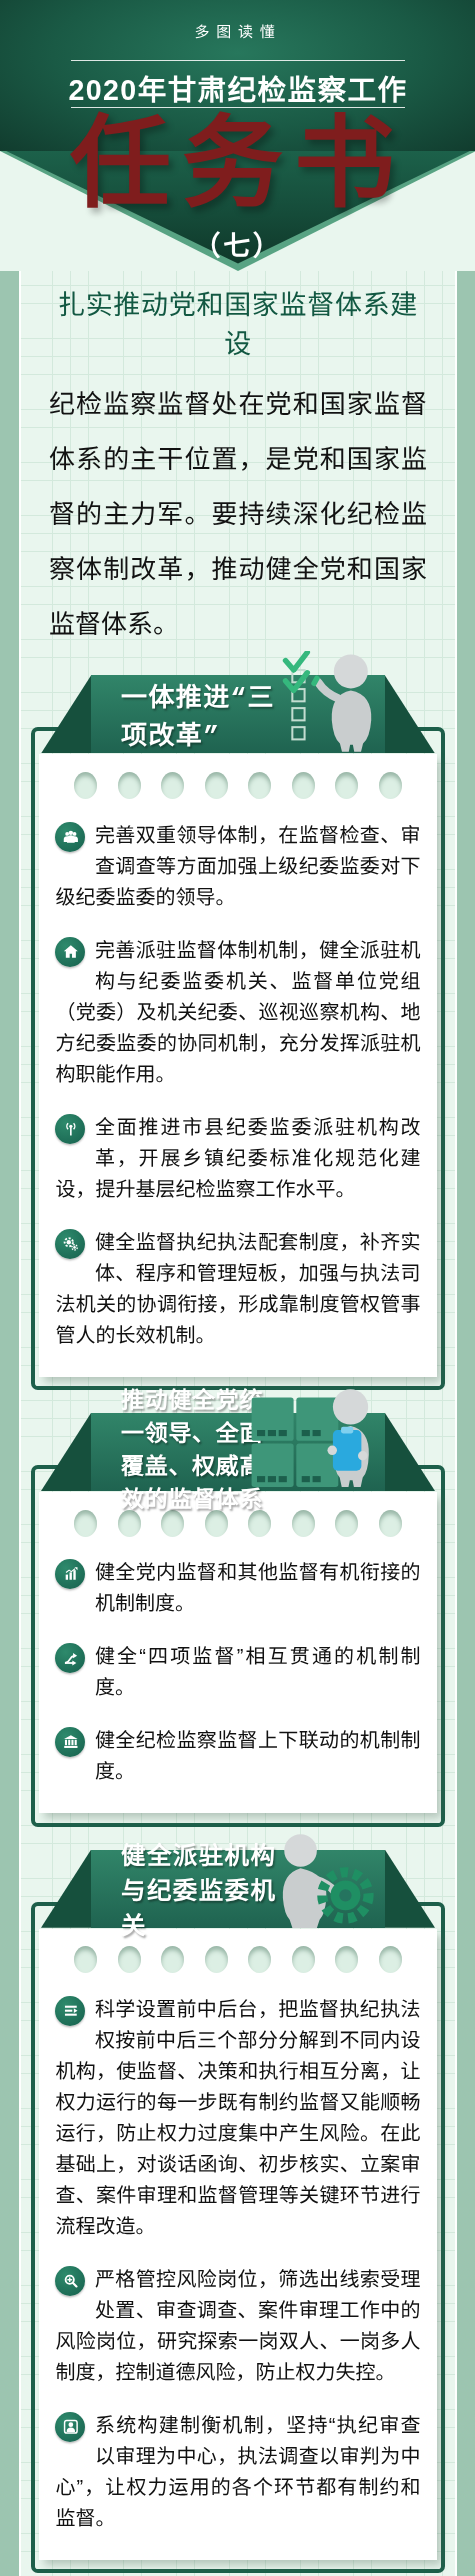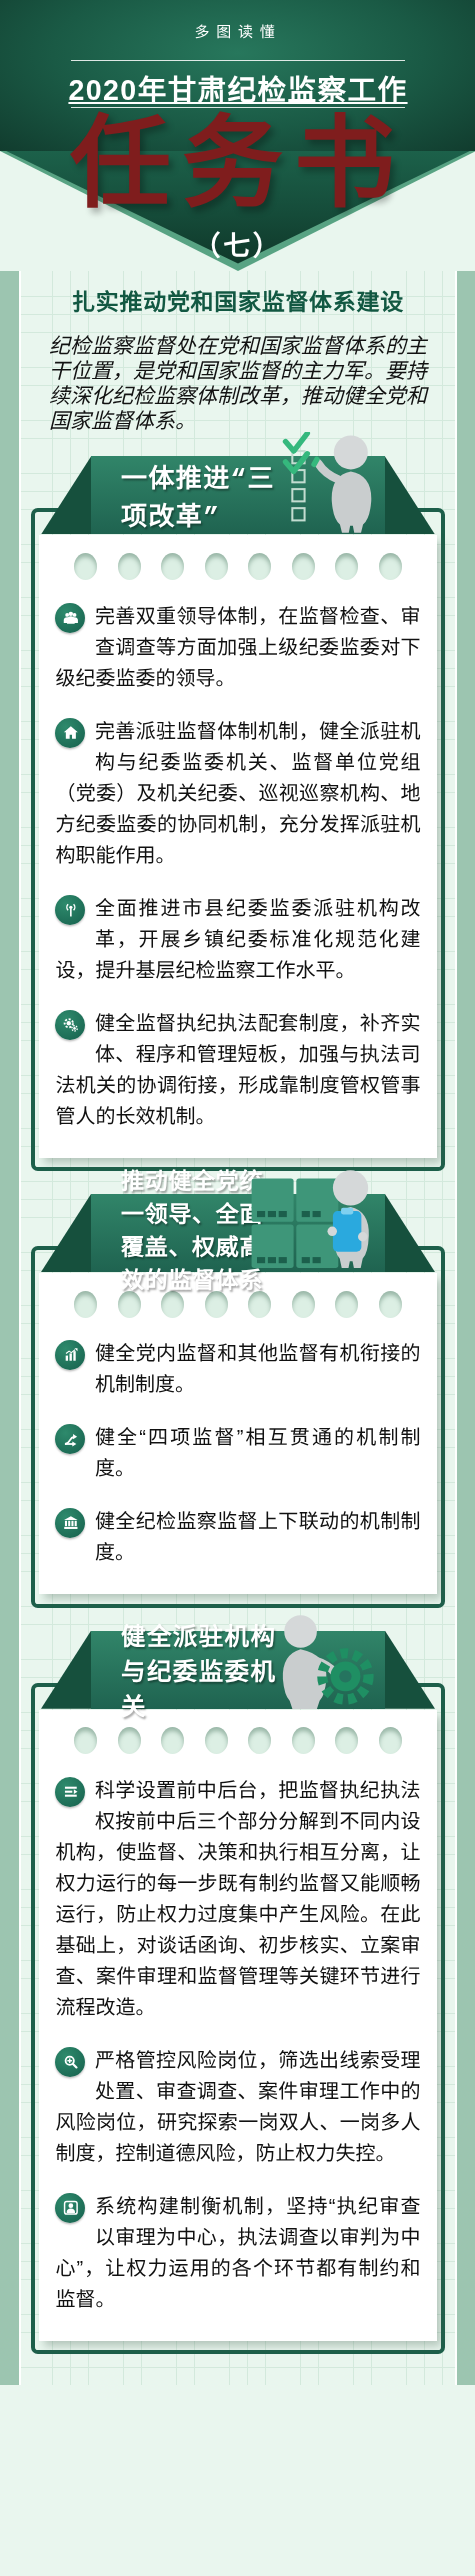--- a/index.html
+++ b/index.html
@@ -6,42 +6,42 @@
   html,body { background:#e9f6ee; }
   body { width:476px; margin:0 auto; font-family:"Liberation Sans","DejaVu Sans",sans-serif; }
   .page { width:476px; position:relative; overflow:hidden; }
 
   
   .hero { position:relative; }
   .hero-top { height:151px; background:radial-gradient(ellipse at 50% 35%, #27775c 0%, #1a5a45 55%, #113c2e 100%); position:relative; }
   .kicker { position:absolute; top:20.4px; width:100%; text-align:center; color:#fff; font-size:15px; letter-spacing:6.8px; }
   .hr { position:absolute; left:71px; right:71px; height:1.4px; background:rgba(255,255,255,.85); }
   .hr1 { top:60px; } .hr2 { top:107px; }
-  .series { position:absolute; top:67px; width:100%; text-align:center; color:#fff; font-size:28.6px; font-weight:bold; letter-spacing:1.4px;text-decoration:underline; }
+  .series { position:absolute; top:67px; width:100%; text-align:center; color:#fff; font-size:28.6px; font-weight:bold; letter-spacing:1.4px; }
   .env { height:120px; position:relative; }
   .env-back { position:absolute; left:0; right:0; top:0; height:120px; clip-path:polygon(0 0,100% 0,50% 100%); background:#58a383; }
   .env-front { position:absolute; left:0; right:0; top:0; height:116px; clip-path:polygon(1.3% 0,98.7% 0,50% 97%); background:linear-gradient(180deg,#1c614a 0%,#154b39 55%,#0f3628 100%); }
   .bigtitle { position:absolute; top:108px; width:100%; text-align:center; color:#7f1d1d; font-size:101px; font-weight:bold; letter-spacing:11px; z-index:4; text-shadow:4.1px 5.4px 6.8px rgba(0,0,0,.28); line-height:1.1; }
   .issue { position:absolute; top:224px; width:100%; text-align:center; color:#fff; font-size:27px; font-weight:bold; z-index:4; letter-spacing:2.7px; }
 
   
   .mid {
     position:relative;
     padding-bottom:31px;
     background-color:#e9f6ee;
     background-image:
       linear-gradient(90deg,#9cc5b0 0,#9cc5b0 19px,rgba(255,255,255,.95) 19px,rgba(255,255,255,.95) 21px,rgba(0,0,0,0) 21px,rgba(0,0,0,0) 455px,rgba(255,255,255,.95) 455px,rgba(255,255,255,.95) 457px,#9cc5b0 457px,#9cc5b0 476px),
       repeating-linear-gradient(0deg,rgba(0,0,0,0) 0 17px,#d3e9dc 17px 17.7px),
       repeating-linear-gradient(90deg,rgba(0,0,0,0) 0 17px,#d3e9dc 17px 17.7px);
   }
   .mid-inner { position:relative; }
 
   .intro { padding:12.2px 49px 0; text-align:center; }
-  .intro h2 { color:#125842; font-size:23px; font-weight:bold; letter-spacing:0.7px; margin-bottom:16.3px; }
-  .intro p { font-size:21px; line-height:25px; color:#121212; text-align:justify;font-style:italic; }
+  .intro h2 { color:#125842; font-size:27px; font-weight:normal; letter-spacing:0.7px; margin-bottom:16.3px; }
+  .intro p { font-size:26px; line-height:55px; color:#121212; text-align:justify; }
 
   
   .sec { margin-top:23px; position:relative; }
   .banner { width:394px; height:78px; margin:0 auto; position:relative; z-index:3;font-family:Liberation Mono, monospace; }
   .wing { position:absolute; top:0; width:50px; height:100%; background:#16503d; }
   .wing-l { left:0; clip-path:polygon(100% 0,100% 100%,0 100%); }
   .wing-r { right:0; clip-path:polygon(0 0,100% 100%,0 100%); }
   .b-center { position:absolute; left:50px; right:50px; top:0; bottom:0; background:linear-gradient(180deg,#318569,#1f6350); }
   .b-title { height:100%; display:flex; align-items:center; color:#fff; font-weight:bold; font-size:26px; letter-spacing:1.4px; padding-left:30px; text-shadow:1.4px 2px 2px rgba(0,0,0,.35); }
   .b-title.two-line { font-size:23px; line-height:33px; padding-right:114px; letter-spacing:0.7px; }

